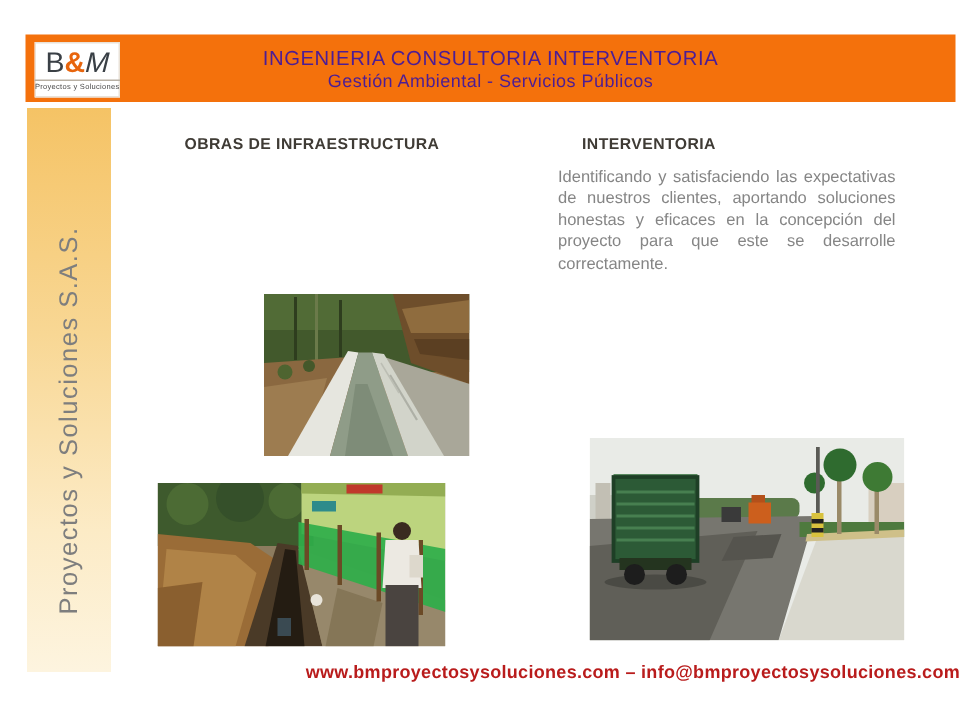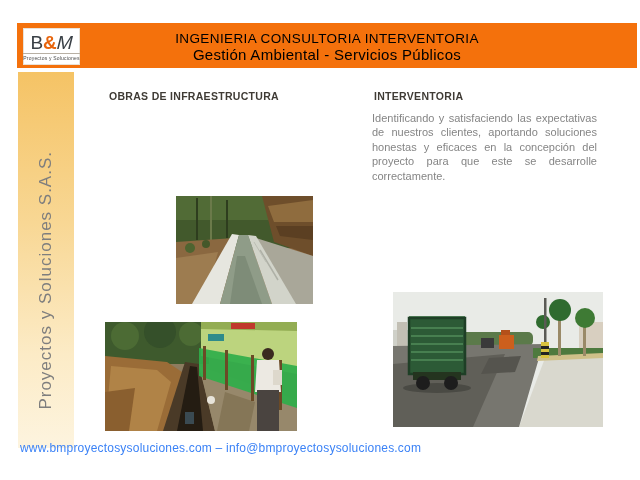--- a/index.html
+++ b/index.html
@@ -7,24 +7,24 @@
     position:relative;width:640px;height:480px;background:#ffffff;overflow:hidden;
     font-family:"Liberation Sans",sans-serif;
   }
   
   .banner{
     position:absolute;left:17px;top:23px;width:620px;height:45px;
     background:#F4710C;
     display:flex;flex-direction:column;align-items:center;justify-content:center;
   }
   .banner-line1{
-    color:#000000;font-size:13.5px;letter-spacing:.4px;line-height:17px;white-space:nowrap;
+    color:#4c1d95;font-size:13.5px;letter-spacing:.4px;line-height:17px;white-space:nowrap;
   }
   .banner-line2{
-    color:#000000;font-size:15px;letter-spacing:.3px;line-height:15px;white-space:nowrap;
+    color:#4c1d95;font-size:12px;letter-spacing:.3px;line-height:15px;white-space:nowrap;
   }
   .logo-box{
     position:absolute;left:6px;top:5px;width:57px;height:37px;background:#ffffff;
     display:flex;flex-direction:column;align-items:center;justify-content:center;
     box-shadow:0 0 0 1px #e9e2d8 inset;
   }
   .logo-main{
     font-size:19px;line-height:19px;color:#3A4046;letter-spacing:0;font-weight:400;
   }
   .logo-amp{color:#E8650D;font-weight:700;}
@@ -42,36 +42,36 @@
   .sidebar-label{
     writing-mode:vertical-rl;transform:rotate(180deg);
     font-size:17px;color:#7E7E7E;letter-spacing:1px;white-space:nowrap;
     margin-top:40px;
   }
   
   .col{position:absolute;top:90px;}
   .col-left{left:107px;width:207px;}
   .col-right{left:372px;width:225px;}
   .sec-title{
-    margin:0 0 9px 2px;font-size:10.5px;font-weight:700;color:#3F3B35;letter-spacing:.3px;
+    margin:0 0 9px 16px;font-size:10.5px;font-weight:700;color:#3F3B35;letter-spacing:.3px;
   }
   .sec-body{
     margin:0 0 12px 0;font-size:11px;line-height:14.4px;color:#858585;
     text-align:justify;text-justify:inter-word;
   }
   
   .photo{position:absolute;overflow:hidden;}
   .photo svg{display:block;width:100%;height:100%;}
   .photo-canal{left:176px;top:196px;width:137px;height:108px;}
   .photo-trench{left:105px;top:322px;width:192px;height:109px;}
   .photo-street{left:393px;top:292px;width:210px;height:135px;}
   
   .footer{
-    position:absolute;left:20px;top:441px;width:620px;text-align:left;
-    font-size:12px;font-weight:400;color:#3b82f6;letter-spacing:.2px;
+    position:absolute;left:20px;top:441px;width:620px;text-align:right;
+    font-size:12px;font-weight:700;color:#b91c1c;letter-spacing:.2px;
   }
 </style>
 </head>
 <body>
 
 <div class="page">
 
   <div class="banner">
     <div class="logo-box">
       <div class="logo-main"><span>B</span><span class="logo-amp">&amp;</span><span class="logo-m">M</span></div>

